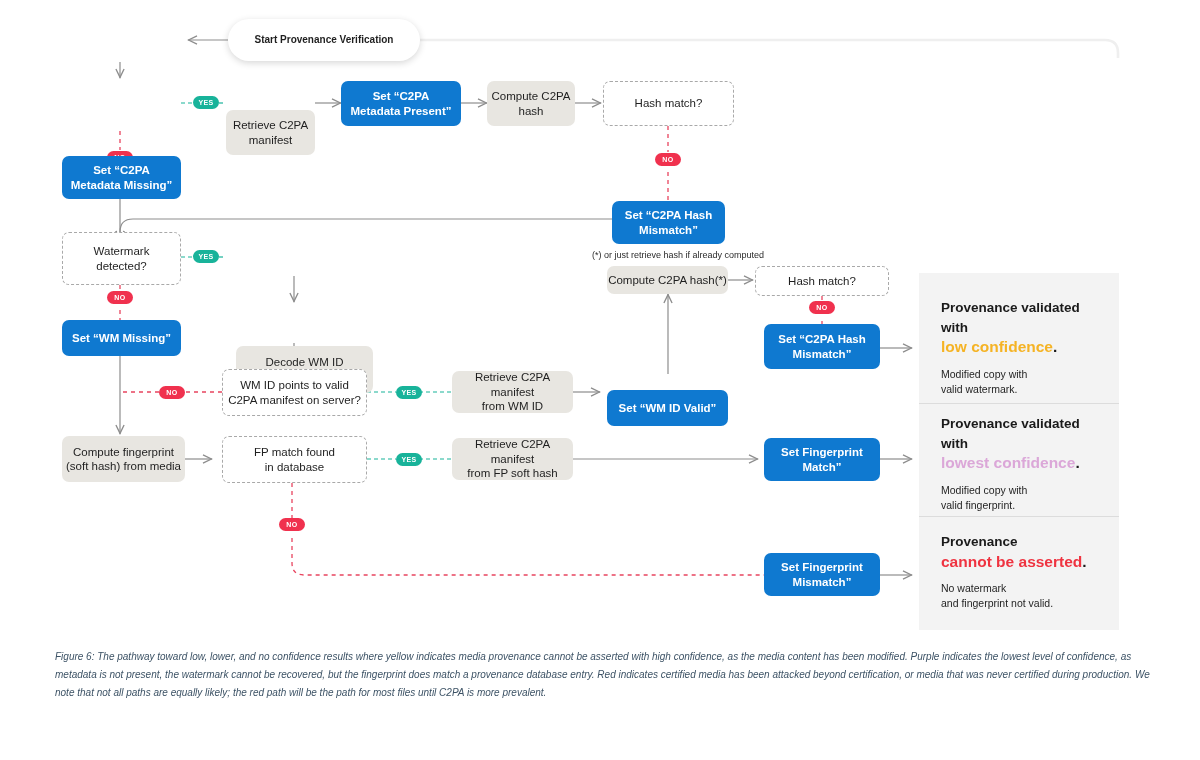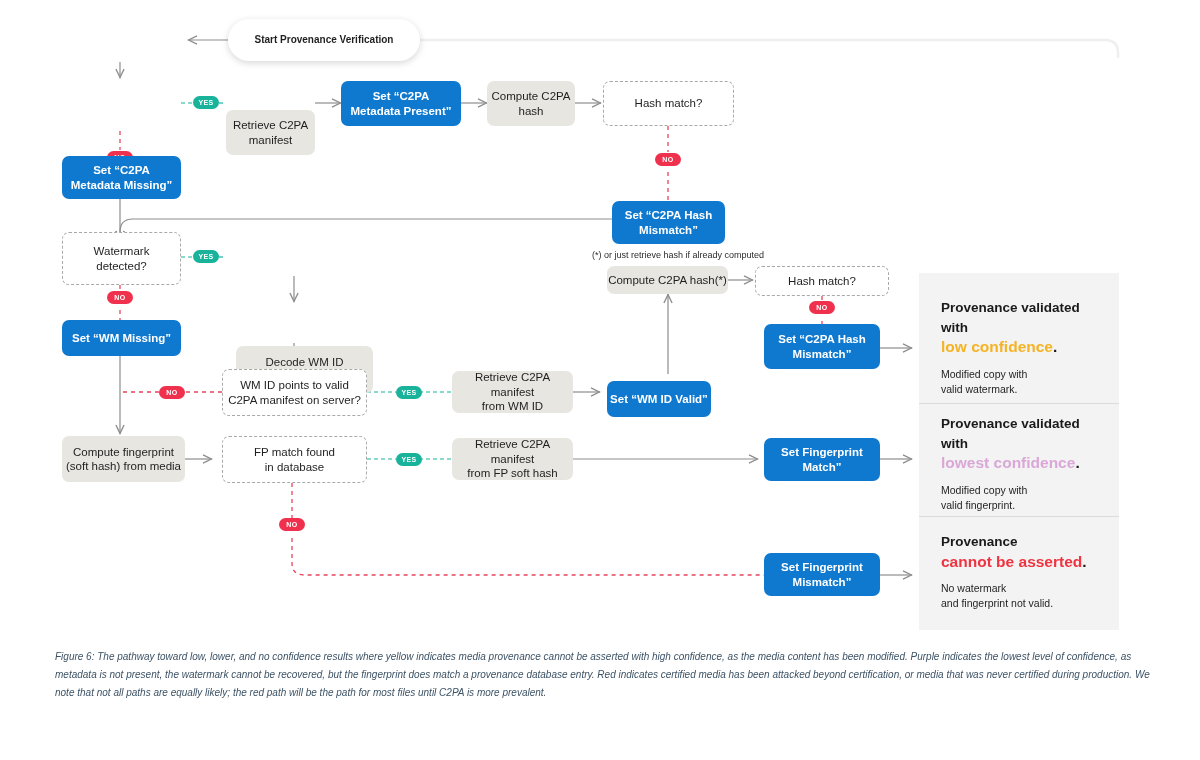--- a/index.html
+++ b/index.html
@@ -218,21 +218,21 @@
 
   <div class="badge b-yes" style="left:396px;top:386px;">
     <span>YES</span>
   </div>
 
   <div class="node n-process" style="left:452px;top:371px;width:121px;height:42px;white-space:pre-line;">
     <span>Retrieve C2PA manifest
 from WM ID</span>
   </div>
 
-  <div class="node n-action" style="left:607px;top:381px;width:104px;height:36px;">
+  <div class="node n-action" style="left:607px;top:390px;width:121px;height:36px;">
     <span>Set “WM ID Valid”</span>
   </div>
 
   <div class="node n-process" style="left:62px;top:436px;width:123px;height:46px;white-space:pre-line;">
     <span>Compute fingerprint
 (soft hash) from media</span>
   </div>
 
   <div class="node n-decision" style="left:222px;top:436px;width:145px;height:47px;white-space:pre-line;">
     <span>FP match found

